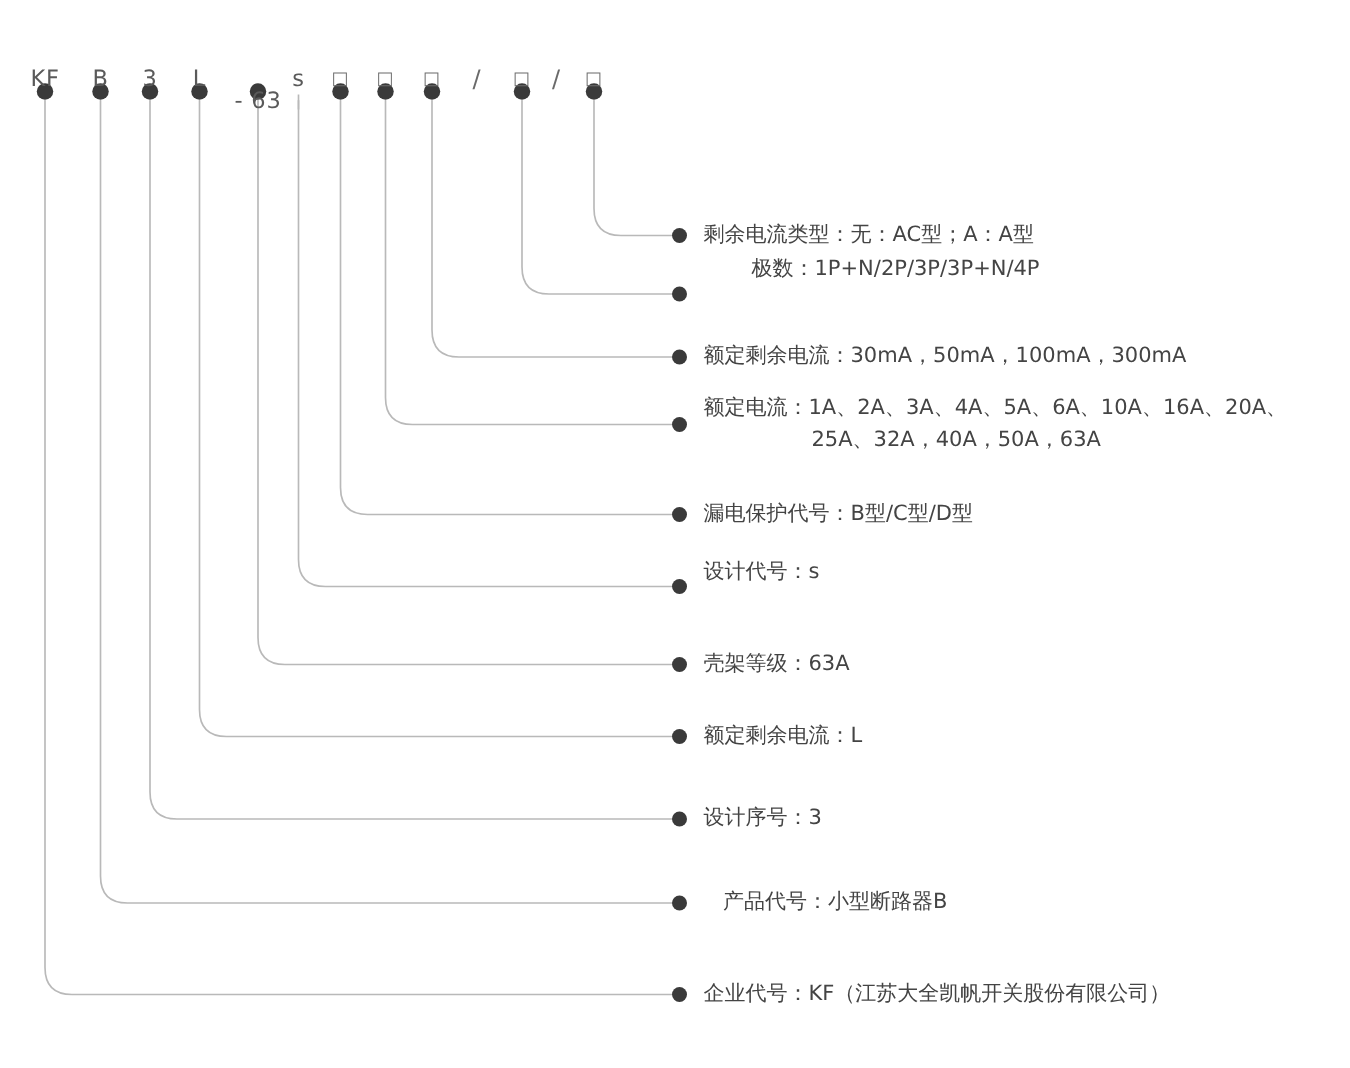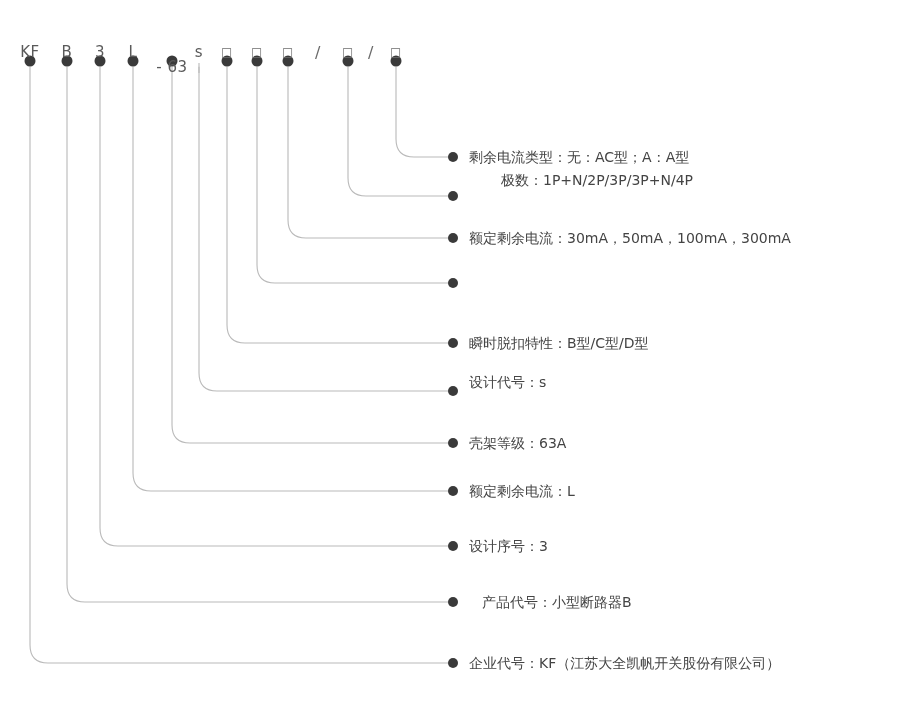--- a/index.html
+++ b/index.html
@@ -100,22 +100,22 @@
       <div class="code-char slash" style="left: 318px; top: 45px;">/</div>
       <div class="code-char sq" style="left: 348px; top: 45px;">□</div>
       <div class="code-char slash" style="left: 371px; top: 45px;">/</div>
       <div class="code-char sq" style="left: 396px; top: 45px;">□</div>
     </div>
   <div id="dot-row"></div>
   <div id="label-col">
       <div class="label" style="left: 469px; top: 157px;"><span>剩余电流类型：无：AC型；A：A型</span></div>
       <div class="label" style="left: 469px; top: 180px; margin-left: 32px;"><span>极数：1P+N/2P/3P/3P+N/4P</span></div>
       <div class="label" style="left: 469px; top: 238px; text-align: right;"><span>额定剩余电流：30mA，50mA，100mA，300mA</span></div>
-      <div class="label" style="left: 469px; top: 283px;"></div>
-      <div class="label" style="left: 469px; top: 343px;"><span>瞬时脱扣特性：B型/C型/D型</span></div>
+      <div class="label" style="left: 469px; top: 283px;"><span>额定电流：1A、2A、3A、4A、5A、6A、10A、16A、20A、</span><span class="l2">25A、32A，40A，50A，63A</span></div>
+      <div class="label" style="left: 469px; top: 343px;"><span>漏电保护代号：B型/C型/D型</span></div>
       <div class="label" style="left: 469px; top: 382px;"><span>设计代号：s</span></div>
       <div class="label" style="left: 469px; top: 443px;"><span>壳架等级：63A</span></div>
       <div class="label" style="left: 469px; top: 491px;"><span>额定剩余电流：L</span></div>
       <div class="label" style="left: 469px; top: 546px;"><span>设计序号：3</span></div>
       <div class="label" style="left: 482px; top: 602px;"><span>产品代号：小型断路器B</span></div>
       <div class="label" style="left: 469px; top: 663px;"><span>企业代号：KF（江苏大全凯帆开关股份有限公司）</span></div>
     </div>
 
 </div>
 

